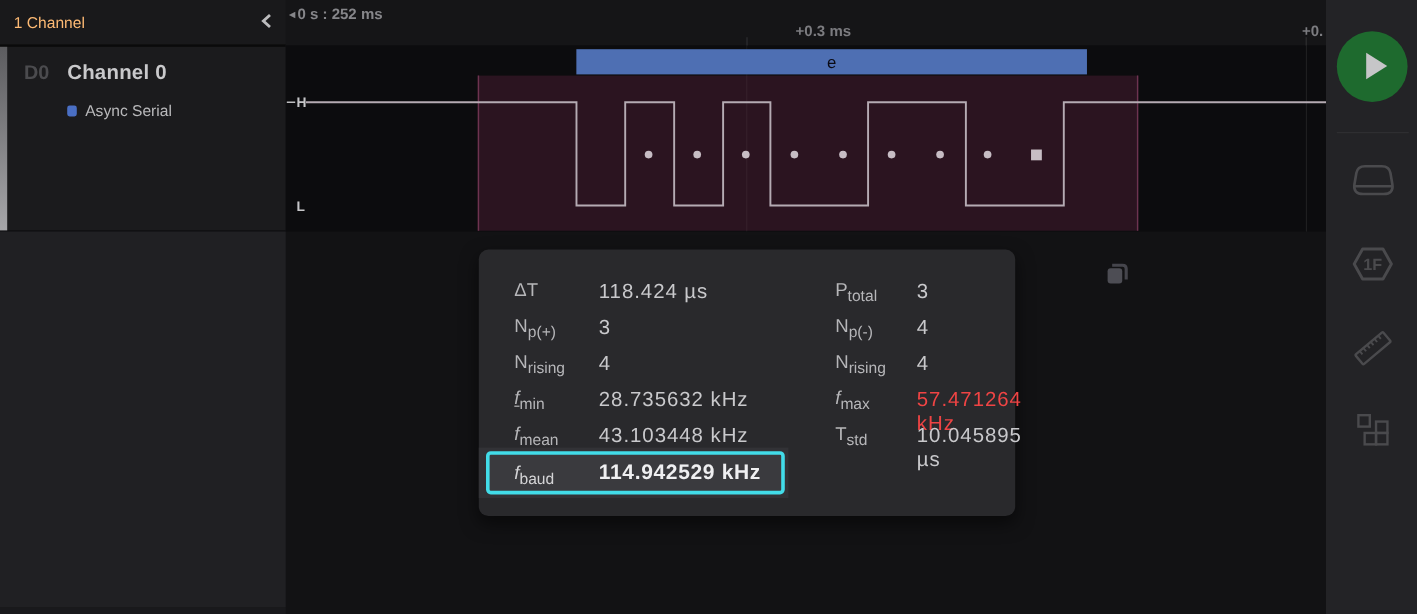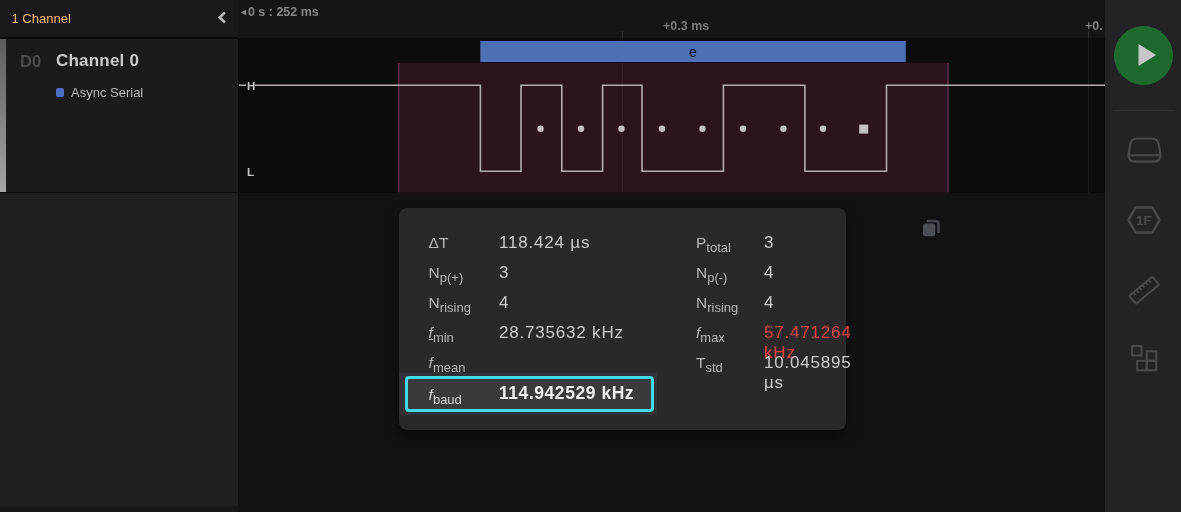--- a/index.html
+++ b/index.html
@@ -69,20 +69,21 @@
     <div class="abs" style="left:29.6px; top:56px;">N<sub style="font-size:13px;">p(+)</sub></div>
     <div class="abs" style="left:29.6px; top:86px;">N<sub style="font-size:13px;">rising</sub></div>
     <div class="abs" style="left:29.6px; top:116px;text-decoration:underline;"><i>f</i><sub style="font-size:13px;">min</sub></div>
     <div class="abs" style="left:29.6px; top:146px;"><i>f</i><sub style="font-size:13px;">mean</sub></div>
     <div class="abs" style="left:29.6px; top:178px; color:#d4d4d6;"><i>f</i><sub style="font-size:13px;">baud</sub></div>
 
     <div class="abs" style="left:100px; top:25px;  font-size:17px; letter-spacing:0.8px; color:#c9c9cc;">118.424 µs</div>
     <div class="abs" style="left:100px; top:55px;  font-size:17px; letter-spacing:0.8px; color:#c9c9cc;">3</div>
     <div class="abs" style="left:100px; top:85px;  font-size:17px; letter-spacing:0.8px; color:#c9c9cc;">4</div>
     <div class="abs" style="left:100px; top:115px; font-size:17px; letter-spacing:0.8px; color:#c9c9cc;">28.735632 kHz</div>
+    <div class="abs" style="left:100px; top:145px; font-size:17px; letter-spacing:0.8px; color:#c9c9cc;">43.103448 kHz</div>
     <div class="abs" style="left:100px; top:175px; font-size:17.5px; font-weight:bold; letter-spacing:0.55px; color:#efeff1;">114.942529 kHz</div>
 
     <div class="abs" style="left:297px; top:26px;">P<sub style="font-size:13px;">total</sub></div>
     <div class="abs" style="left:297px; top:56px;">N<sub style="font-size:13px;">p(-)</sub></div>
     <div class="abs" style="left:297px; top:86px;">N<sub style="font-size:13px;">rising</sub></div>
     <div class="abs" style="left:297px; top:116px;"><i>f</i><sub style="font-size:13px;">max</sub></div>
     <div class="abs" style="left:297px; top:146px;">T<sub style="font-size:13px;">std</sub></div>
 
     <div class="abs" style="left:365px; top:25px;  font-size:17px; letter-spacing:0.8px; color:#c9c9cc;">3</div>
     <div class="abs" style="left:365px; top:55px;  font-size:17px; letter-spacing:0.8px; color:#c9c9cc;">4</div>

